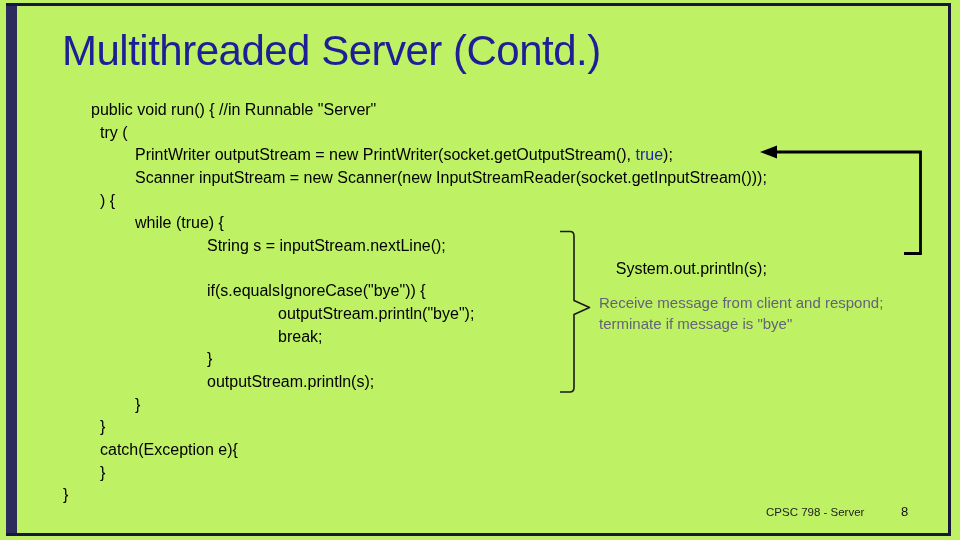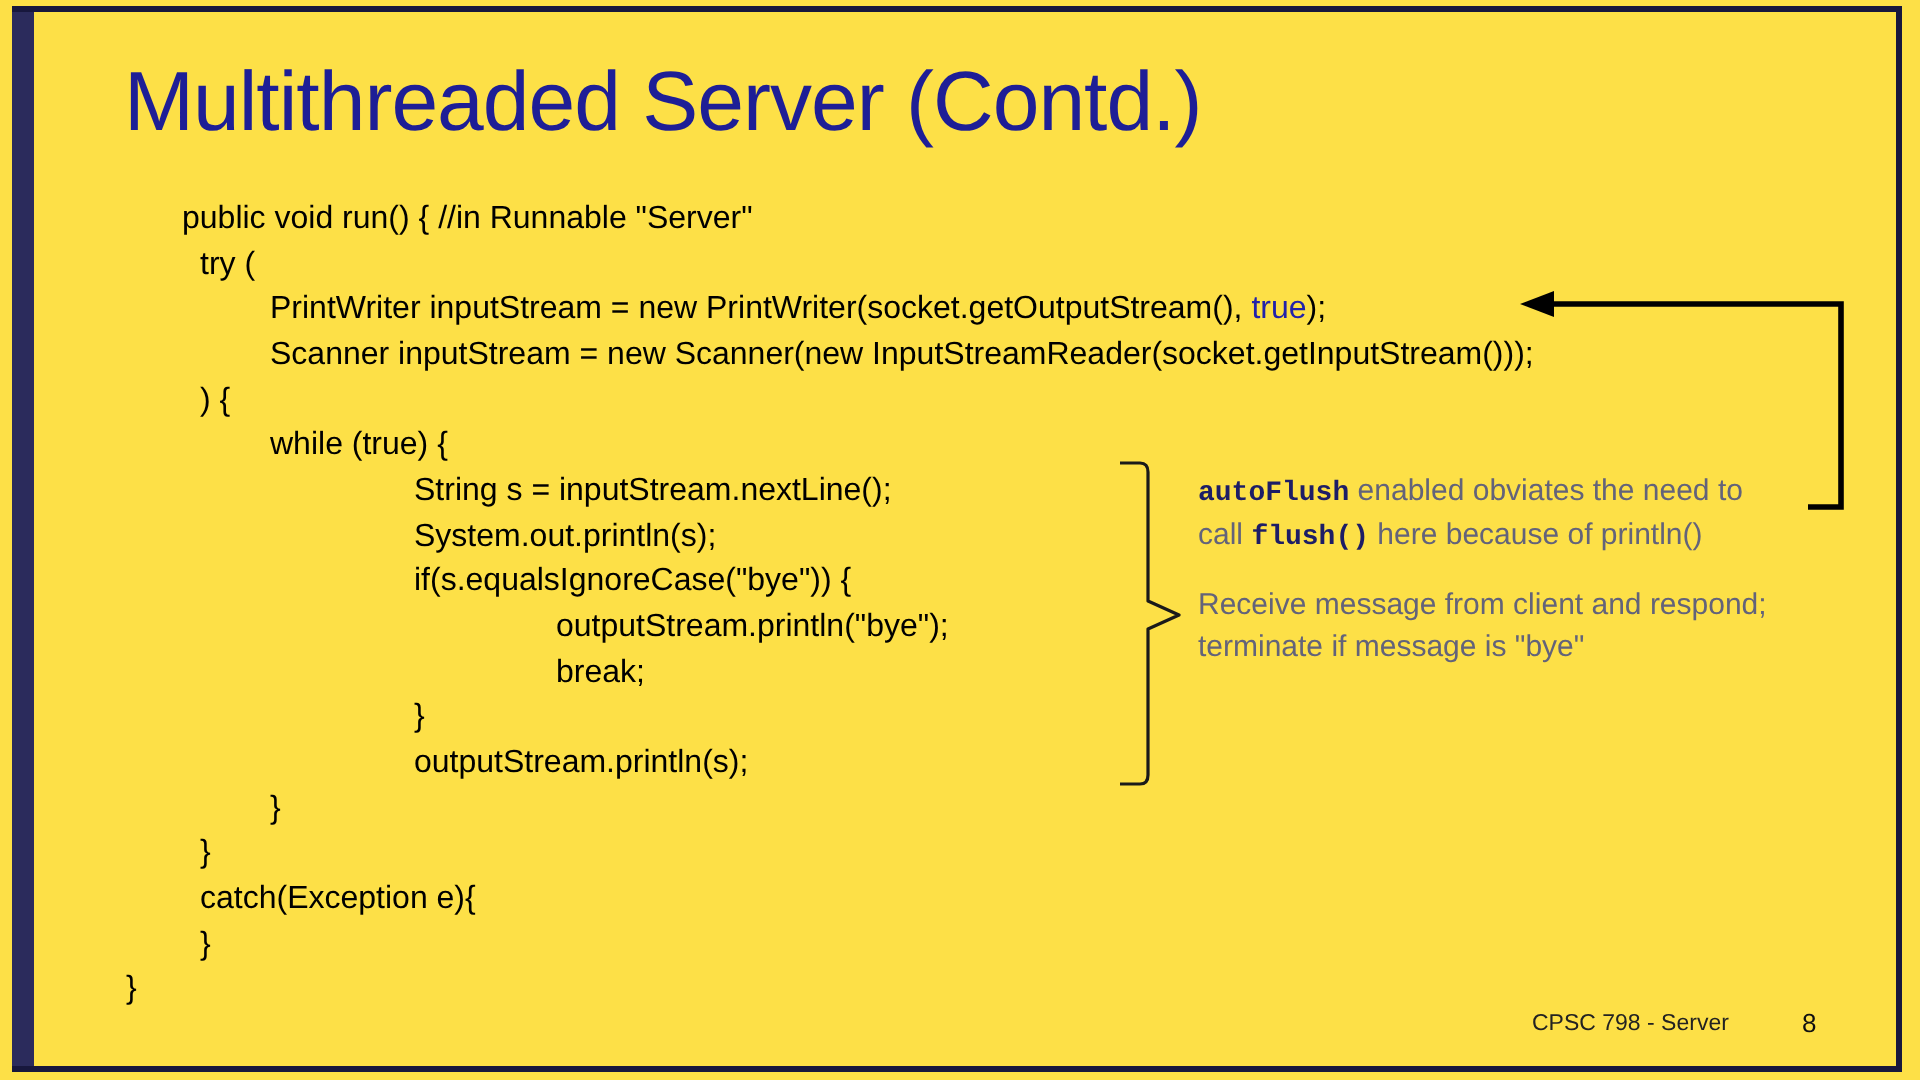--- a/index.html
+++ b/index.html
@@ -1,17 +1,17 @@
 <!DOCTYPE html>
 <html><head>
 <meta charset="utf-8">
 <style>
   html,body { margin:0; padding:0; background:#fff; }
   .slide {
-    position:relative; width:960px; height:540px; background:#fde047;
+    position:relative; width:960px; height:540px; background:#bef264;
     overflow:hidden; font-family:"Liberation Sans", sans-serif;
   }
   
   .frame-left   { position:absolute; left:6px;  top:3px;   width:11px;  height:533px; background:#2b2b5c; }
   .frame-top    { position:absolute; left:6px;  top:3px;   width:945px; height:3px;   background:#17173d; }
   .frame-right  { position:absolute; left:948px;top:3px;   width:3px;   height:533px; background:#17173d; }
   .frame-bottom { position:absolute; left:6px;  top:533px; width:945px; height:3px;   background:#17173d; }
 
   .title {
     position:absolute; left:62px; top:27px;
@@ -43,42 +43,38 @@
   <div class="frame-left"></div>
   <div class="frame-top"></div>
   <div class="frame-right"></div>
   <div class="frame-bottom"></div>
 
   <div class="title">Multithreaded Server (Contd.)</div>
 
   <div class="code">
       <div style="padding-left: 0px; margin-left: 28px;"><span>public void run() { //in Runnable "Server"</span></div>
       <div style="padding-left: 37px;"><span>try (</span></div>
-      <div style="padding-left: 72px;"><span>PrintWriter inputStream = new PrintWriter(socket.getOutputStream(), </span><span class="kw">true</span><span>);</span></div>
+      <div style="padding-left: 72px;"><span>PrintWriter outputStream = new PrintWriter(socket.getOutputStream(), </span><span class="kw">true</span><span>);</span></div>
       <div style="padding-left: 72px;"><span>Scanner inputStream = new Scanner(new InputStreamReader(socket.getInputStream()));</span></div>
       <div style="padding-left: 37px;"><span>) {</span></div>
       <div style="padding-left: 72px;"><span>while (true) {</span></div>
       <div style="padding-left: 144px;"><span>String s = inputStream.nextLine();</span></div>
-      <div style="padding-left: 144px;"><span>System.out.println(s);</span></div>
+      <div style="padding-left: 144px; text-align: right;"><span>System.out.println(s);</span></div>
       <div style="padding-left: 144px;"><span>if(s.equalsIgnoreCase("bye")) {</span></div>
       <div style="padding-left: 215px;"><span>outputStream.println("bye");</span></div>
       <div style="padding-left: 215px;"><span>break;</span></div>
       <div style="padding-left: 144px;"><span>}</span></div>
       <div style="padding-left: 144px;"><span>outputStream.println(s);</span></div>
       <div style="padding-left: 72px;"><span>}</span></div>
       <div style="padding-left: 37px;"><span>}</span></div>
       <div style="padding-left: 37px;"><span>catch(Exception e){</span></div>
       <div style="padding-left: 37px;"><span>}</span></div>
       <div style="padding-left: 0px;"><span>}</span></div>
     </div>
 
-  <div class="ann" id="ann-autoflush">
-      <div><span class="mono">autoFlush</span><span> enabled obviates the need to</span></div>
-      <div><span>call </span><span class="mono">flush()</span><span> here because of println()</span></div>
-    </div>
   <div class="ann" id="ann-receive">
       <div><span>Receive message from client and respond;</span></div>
       <div><span>terminate if message is "bye"</span></div>
     </div>
 
   <svg class="overlay" width="960" height="540" viewBox="0 0 960 540">
 
     <path d="M 560 231.5 L 570 231.5 Q 574 231.5 574 236 L 574 300.5 L 589.5 307.5 L 574 314.5 L 574 387.5 Q 574 392 570 392 L 560 392" fill="none" stroke="#1a1a1a" stroke-width="1.6" stroke-linejoin="round"></path>
 
     <path d="M 904 253.5 L 920.5 253.5 L 920.5 152 L 777 152" fill="none" stroke="#000000" stroke-width="2.8"></path>

